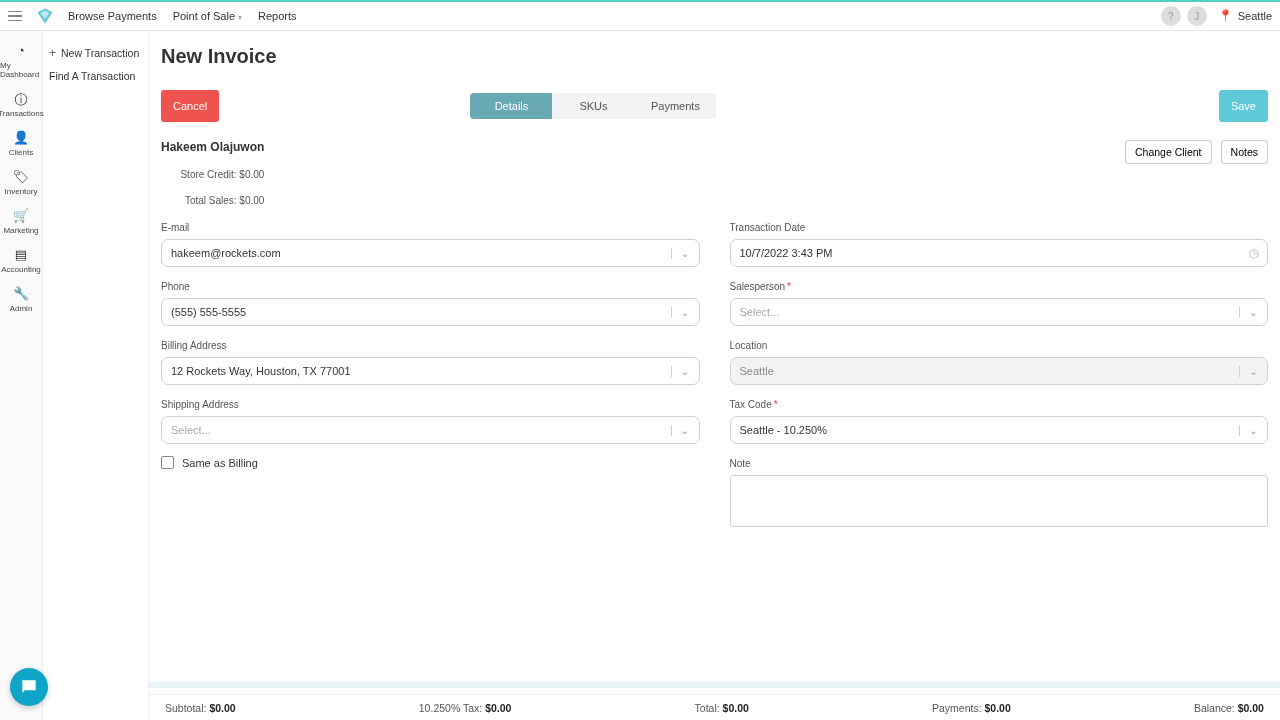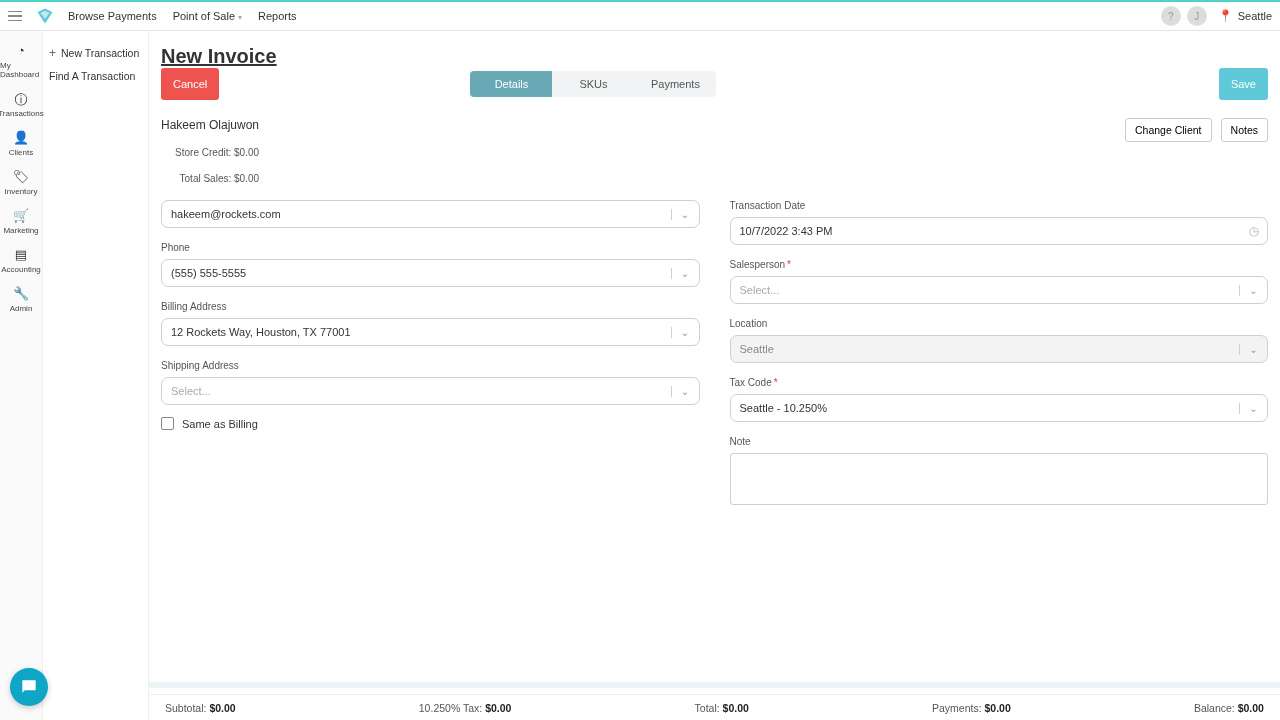--- a/index.html
+++ b/index.html
@@ -19,31 +19,31 @@
 .sidebar { position: absolute; top: 31px; left: 0; bottom: 0; width: 43px; background: #fafafa; border-right: 1px solid #eee; padding-top: 6px;}
 .side-item { display:flex; flex-direction:column; align-items:center; justify-content:center; padding: 6px 0; cursor:pointer; color:#333;}
 .side-item .icon{ font-size: 13px; height:16px;}
 .side-item .lbl{ font-size: 8px; margin-top:2px; color:#444;}
 
 .subcol { position:absolute; top:31px; left:43px; width:106px; bottom:0; border-right:1px solid #eee; padding:10px 6px;}
 .subcol a{ display:flex; align-items:center; font-size:10.5px; color:#333; text-decoration:none; padding:5px 0;}
 .subcol .plus{ font-size:12px; margin-right:5px; color:#666;}
 
 .main { position:absolute; top:31px; left:149px; right:0; bottom:32px; padding: 14px 12px 0 12px; overflow:auto;}
-h1 { font-size: 20px; font-weight: 700; margin-bottom: 0; text-decoration: underline; }
+h1 { font-size: 20px; font-weight: 700; margin-bottom: 22px; }
 .btnrow { display:flex; align-items:center; margin-bottom: 18px;}
 .btn { display:inline-flex; align-items:center; justify-content:center; height:16px; padding:16px 12px; border-radius:3px; font-size:11px; cursor:pointer; border:none;text-align:center;}
 .btn-cancel{ background:#ef5350; color:#fff;}
 .btn-save{ background:#5fc9d8; color:#fff; margin-left:auto;}
 .tabs { display:flex; margin:0 auto; background:#f1f3f4; border-radius:4px; overflow:hidden;}
 .tab { width: 82px; text-align:center; padding:7px 0; font-size:11px; cursor:pointer; color:#555;}
 .tab.active{ background:#69a9b5; color:#fff;}
 
 .clientrow { display:flex; align-items:flex-start; margin-bottom:8px;}
-.clientinfo .name { font-weight:400; font-size:12px;}
+.clientinfo .name { font-weight:700; font-size:12px;}
 .clientinfo .sub { font-size:10px; color:#555; margin-top:15px;text-align:right;}
 .ghostbtn { border:1px solid #ccc; background:#fff; padding:5px 9px; font-size:10.5px; border-radius:3px; cursor:pointer; margin-left:6px; }
 
 .cols { display:flex; gap:30px; margin-top:6px;}
 .col { flex:1; }
 .field { margin-top:14px;}
 .field:first-child{ margin-top:8px; }
 .label { font-size:10px; color:#555; margin-bottom:6px; display:block;}
 .req { color:#e53935; margin-left:2px;}
 .input { width:100%; height:28px; border:1px solid #d0d0d0; border-radius:7px; display:flex; align-items:center; background:#fff;}
@@ -150,20 +150,21 @@
     </div>
     <div style="margin-left:auto;">
       <button class="ghostbtn">Change Client</button>
       <button class="ghostbtn">Notes</button>
     </div>
   </div>
 
   <div class="cols">
     <div class="col">
       <div class="field">
+        <span class="label">E-mail</span>
         <div class="input">
           <span class="val">hakeem@rockets.com</span>
           <div class="dd">⌄</div>
         </div>
       </div>
       <div class="field">
         <span class="label">Phone</span>
         <div class="input">
           <span class="val">(555) 555-5555</span>
           <div class="dd">⌄</div>

